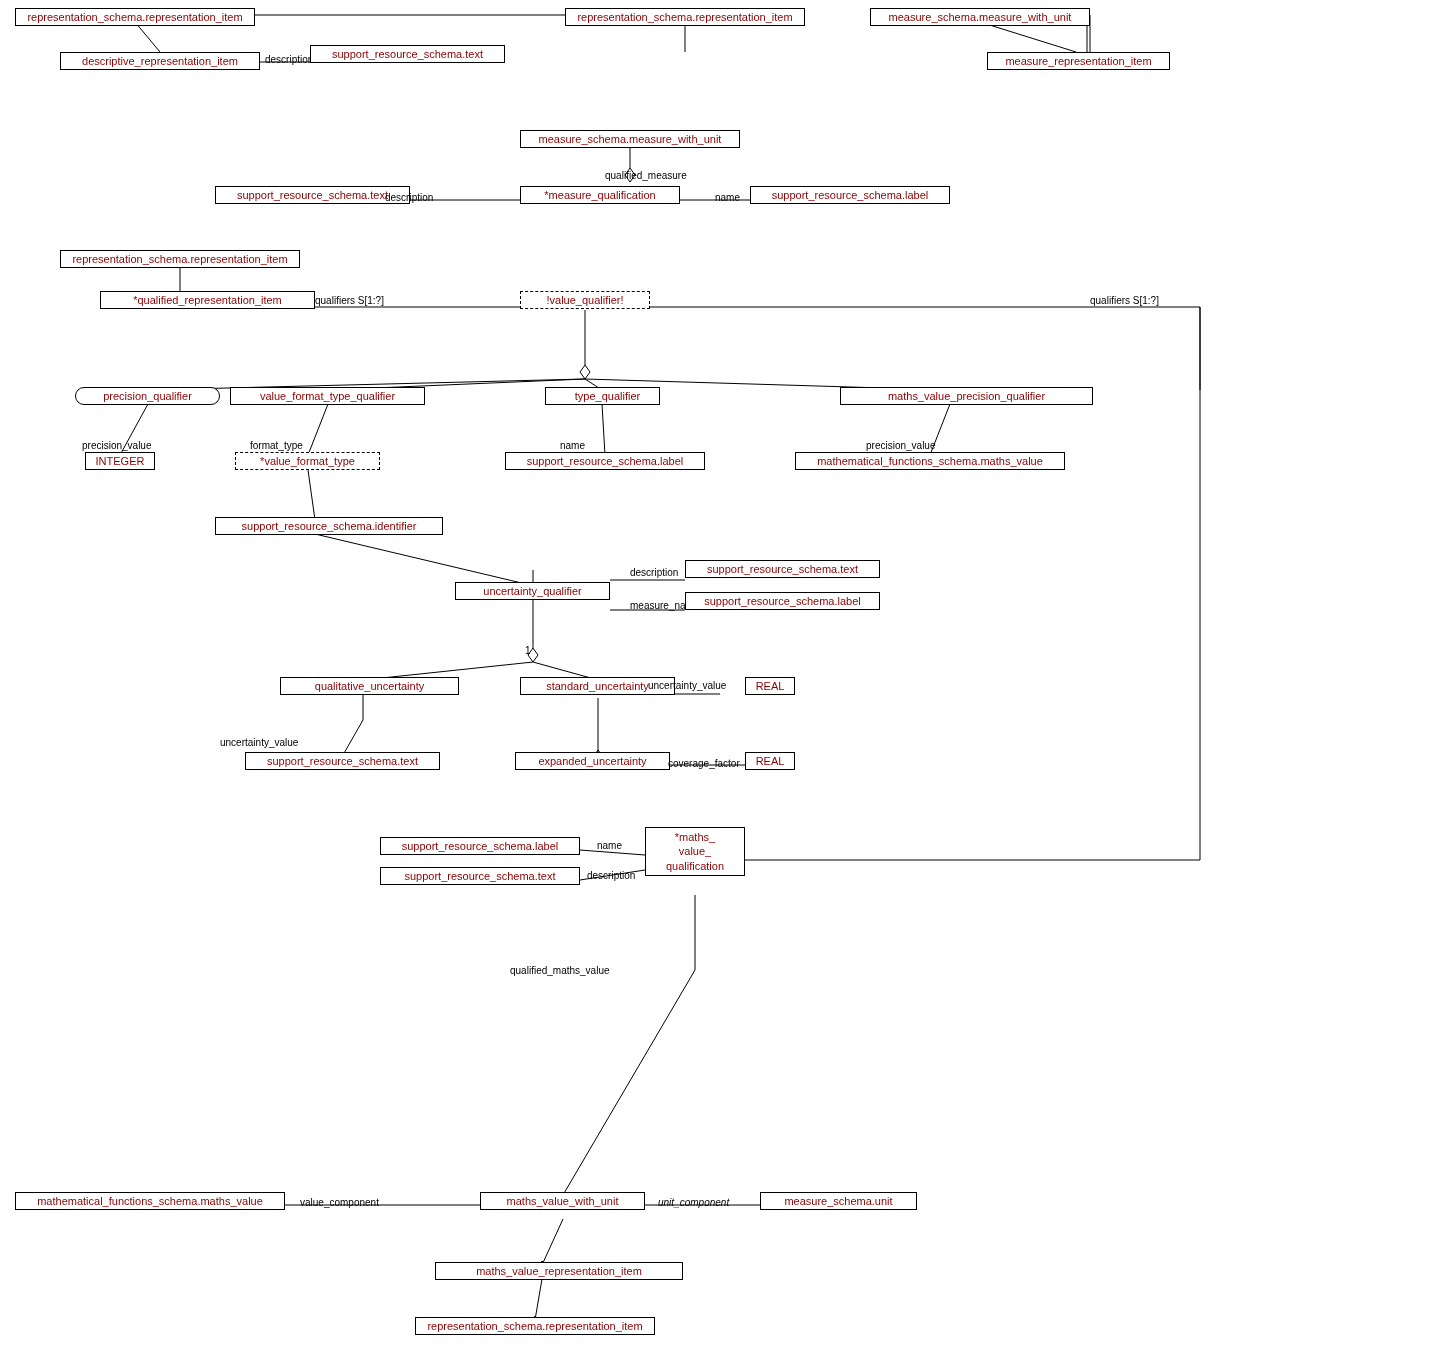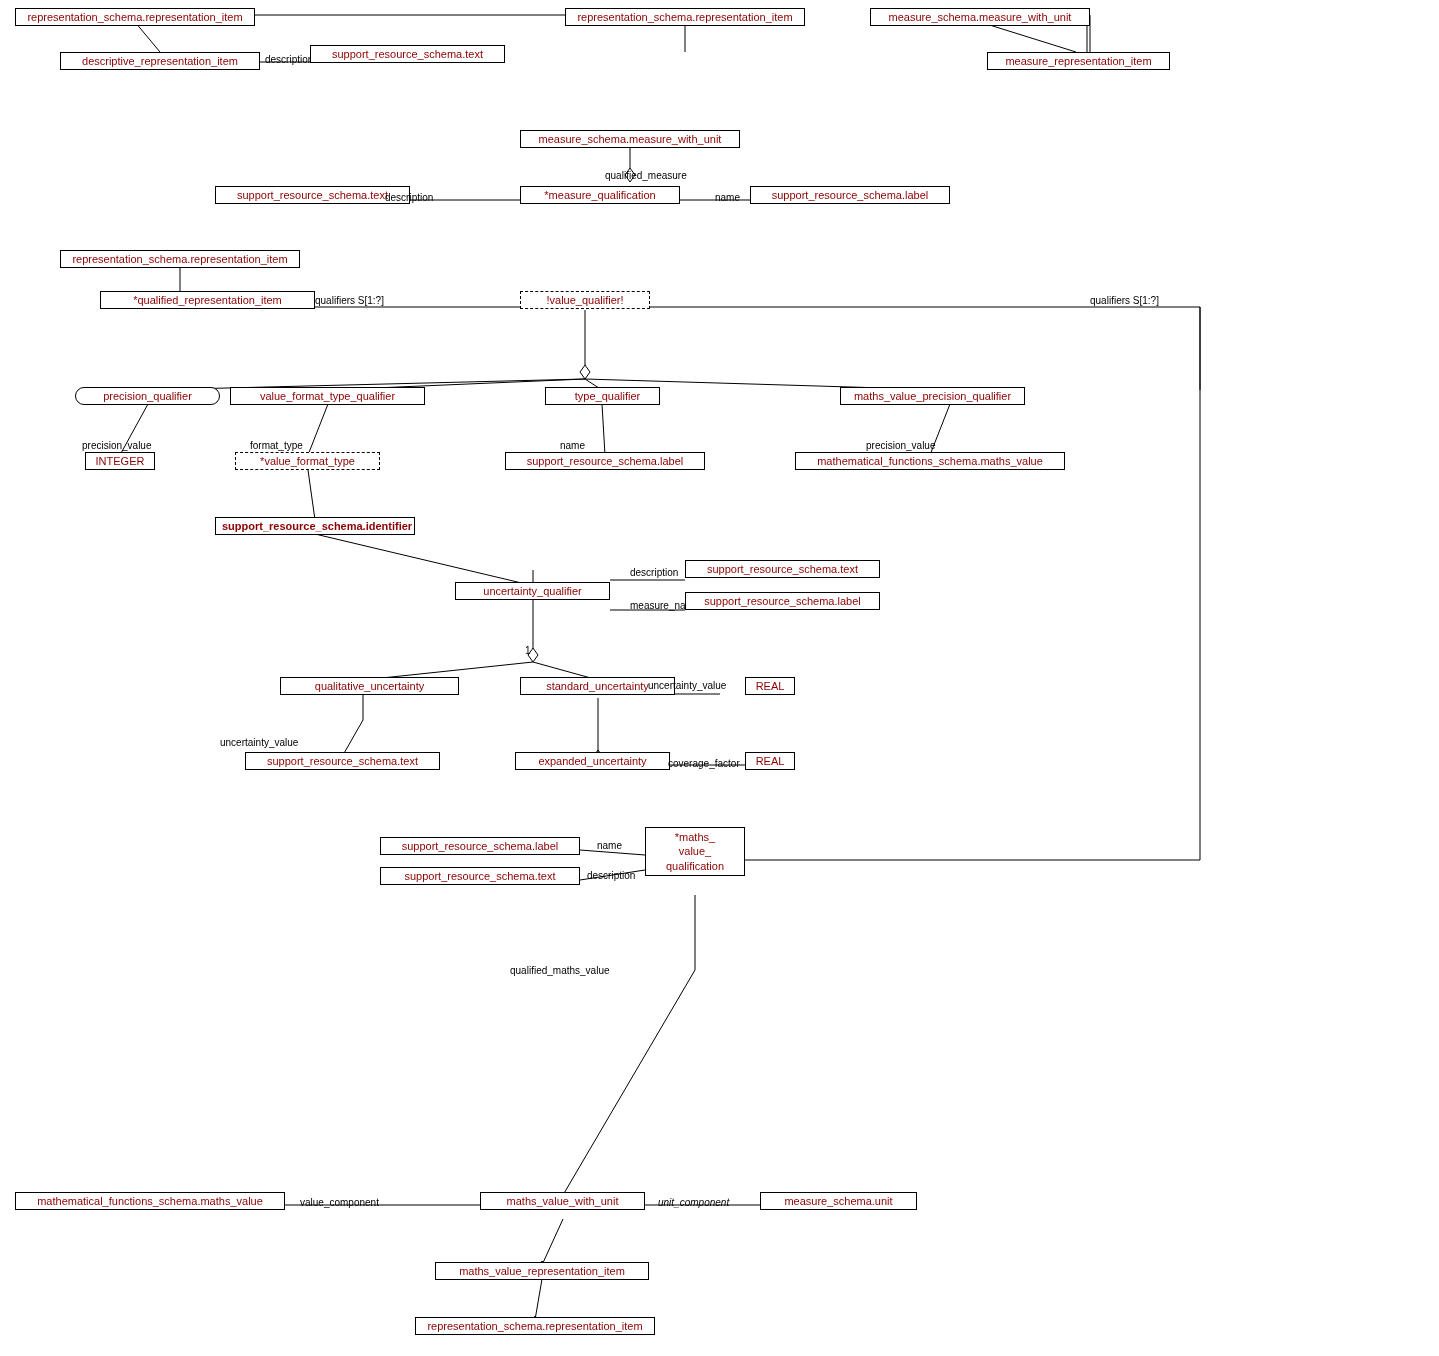--- a/index.html
+++ b/index.html
@@ -197,39 +197,39 @@
   <div class="node dashed" style="left:520px; top:291px; width:130px;">!value_qualifier!</div>
 
   <div class="label" style="left:1090px; top:295px;">qualifiers S[1:?]</div>
 
   <div class="node" style="left:75px; top:387px; width:145px;border-radius:9px;">precision_qualifier</div>
 
   <div class="node" style="left:230px; top:387px; width:195px;">value_format_type_qualifier</div>
 
   <div class="node" style="left:545px; top:387px; width:115px;padding-left:16px;">type_qualifier</div>
 
-  <div class="node" style="left:840px; top:387px; width:185px;">maths_value_precision_qualifier</div>
+  <div class="node" style="left:840px; top:387px; width:253px;">maths_value_precision_qualifier</div>
 
   <div class="label" style="left:82px; top:440px;">precision_value</div>
 
   <div class="node" style="left:85px; top:452px; width:70px;">INTEGER</div>
 
   <div class="label" style="left:250px; top:440px;">format_type</div>
 
   <div class="node dashed" style="left:235px; top:452px; width:145px;">*value_format_type</div>
 
   <div class="label" style="left:560px; top:440px;">name</div>
 
   <div class="node" style="left:505px; top:452px; width:200px;">support_resource_schema.label</div>
 
   <div class="label" style="left:866px; top:440px;">precision_value</div>
 
   <div class="node" style="left:795px; top:452px; width:270px;">mathematical_functions_schema.maths_value</div>
 
-  <div class="node" style="left:215px; top:517px; width:200px;font-weight:bold;">support_resource_schema.identifier</div>
+  <div class="node" style="left:215px; top:517px; width:228px;">support_resource_schema.identifier</div>
 
   <div class="node" style="left:455px; top:582px; width:155px;">uncertainty_qualifier</div>
 
   <div class="label" style="left:630px; top:567px;">description</div>
 
   <div class="node" style="left:685px; top:560px; width:195px;">support_resource_schema.text</div>
 
   <div class="label" style="left:630px; top:600px;">measure_name</div>
 
   <div class="node" style="left:685px; top:592px; width:195px;">support_resource_schema.label</div>
@@ -271,17 +271,17 @@
   <div class="node" style="left:15px; top:1192px; width:270px;">mathematical_functions_schema.maths_value</div>
 
   <div class="label" style="left:300px; top:1197px;">value_component</div>
 
   <div class="node" style="left:480px; top:1192px; width:165px;">maths_value_with_unit</div>
 
   <div class="label" style="left:658px; top:1197px;font-style:italic;">unit_component</div>
 
   <div class="node" style="left:760px; top:1192px; width:157px;">measure_schema.unit</div>
 
-  <div class="node" style="left:435px; top:1262px; width:214px;">maths_value_representation_item</div>
+  <div class="node" style="left:435px; top:1262px; width:248px;">maths_value_representation_item</div>
 
   <div class="node" style="left:415px; top:1317px; width:240px;">representation_schema.representation_item</div>
 
 </div>
 
 </body></html>

